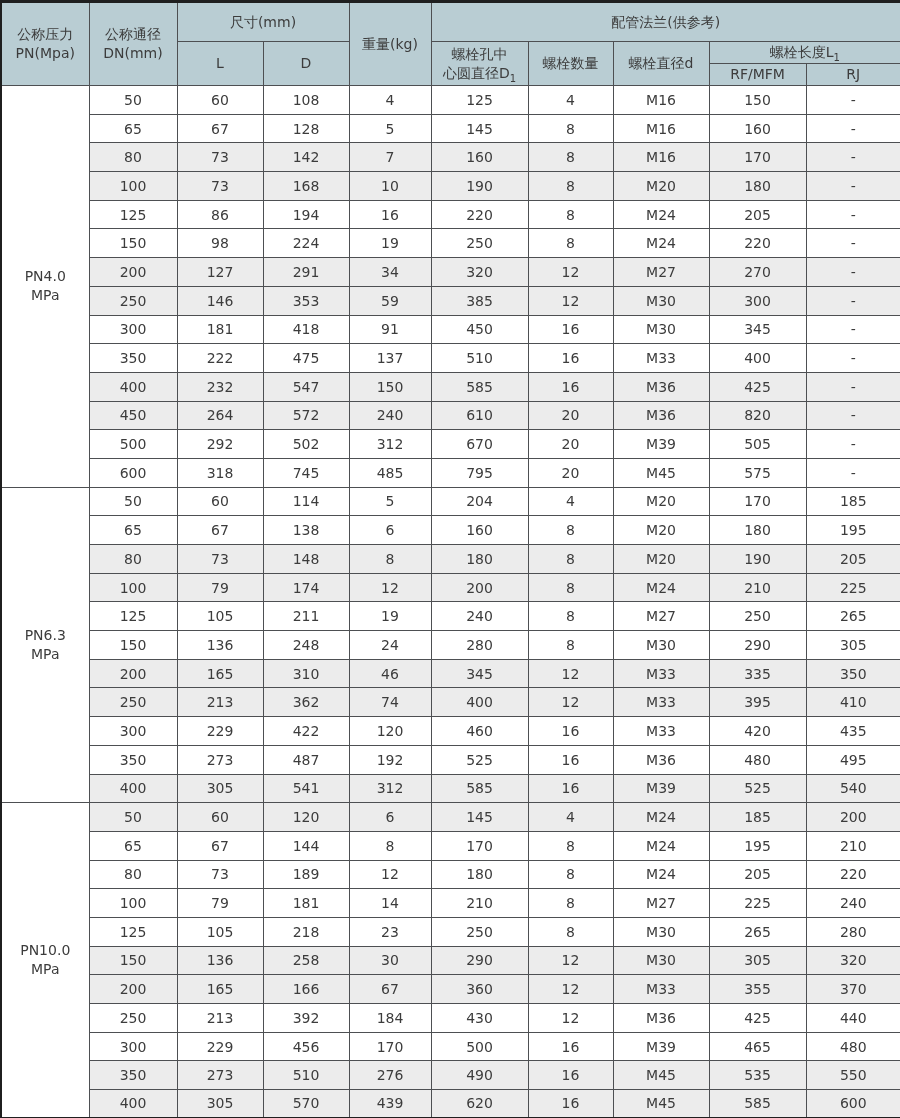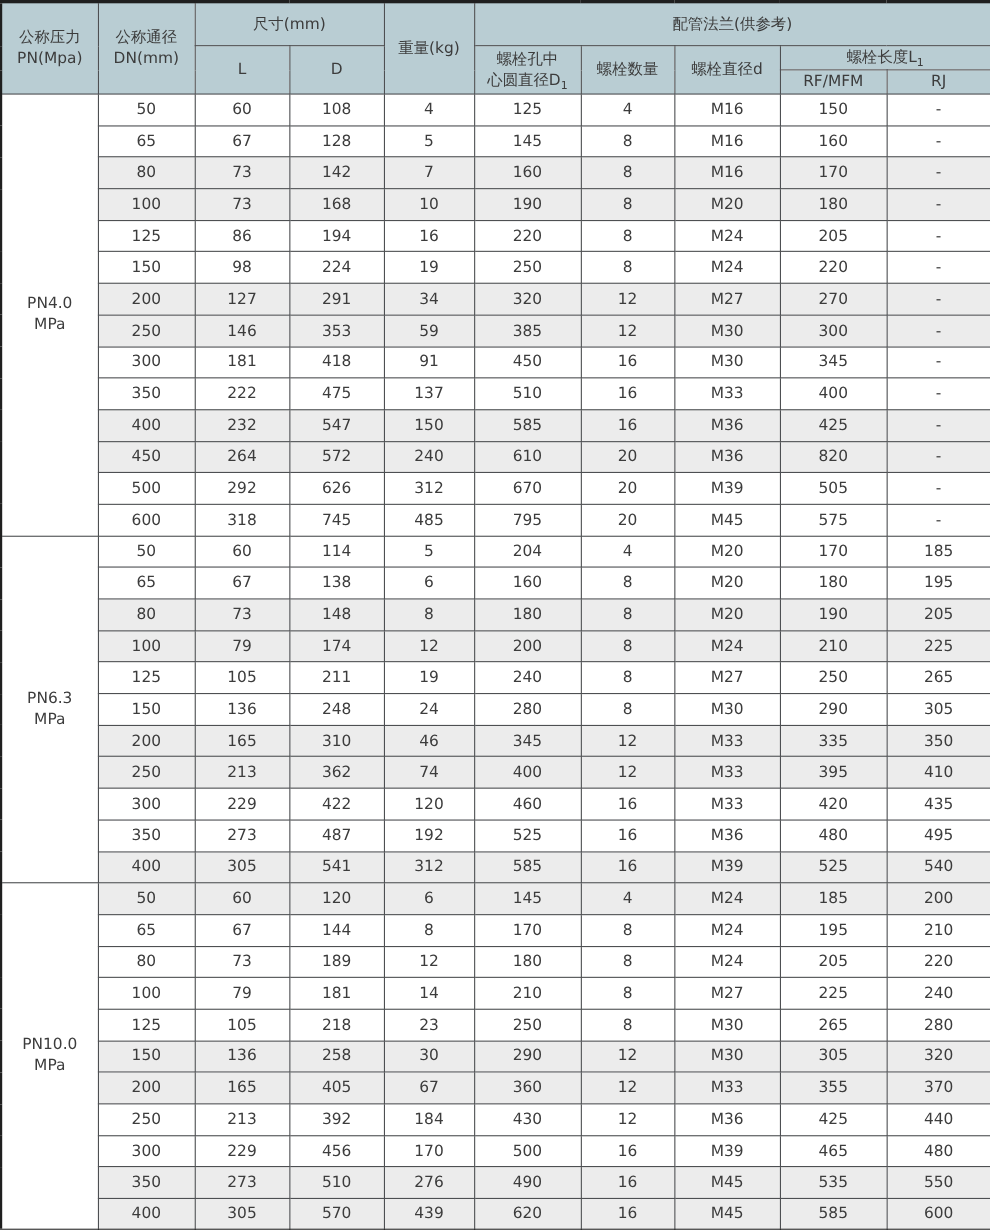--- a/index.html
+++ b/index.html
@@ -213,21 +213,21 @@
           <td>240</td>
           <td>610</td>
           <td>20</td>
           <td>M36</td>
           <td>820</td>
           <td>-</td>
         </tr>
         <tr>
           <td>500</td>
           <td>292</td>
-          <td>626</td>
+          <td>502</td>
           <td>312</td>
           <td>670</td>
           <td>20</td>
           <td>M39</td>
           <td>505</td>
           <td>-</td>
         </tr>
         <tr>
           <td>600</td>
           <td>318</td>
@@ -434,21 +434,21 @@
           <td>30</td>
           <td>290</td>
           <td>12</td>
           <td>M30</td>
           <td>305</td>
           <td>320</td>
         </tr>
         <tr class="alt">
           <td>200</td>
           <td>165</td>
-          <td>405</td>
+          <td>166</td>
           <td>67</td>
           <td>360</td>
           <td>12</td>
           <td>M33</td>
           <td>355</td>
           <td>370</td>
         </tr>
         <tr>
           <td>250</td>
           <td>213</td>

